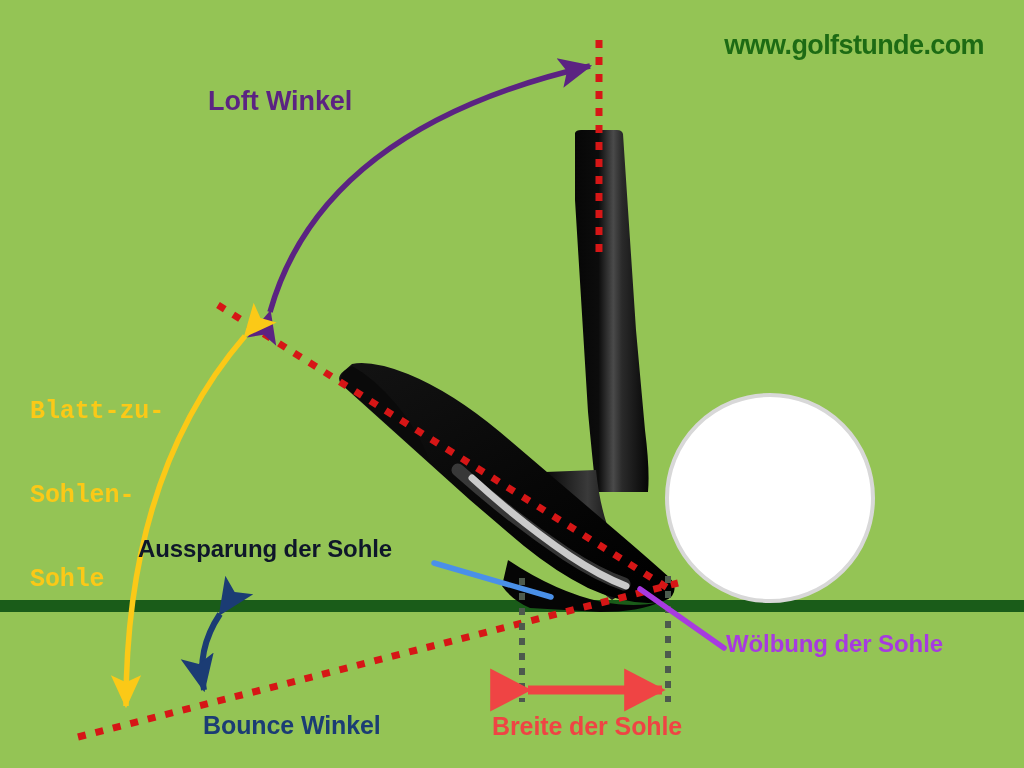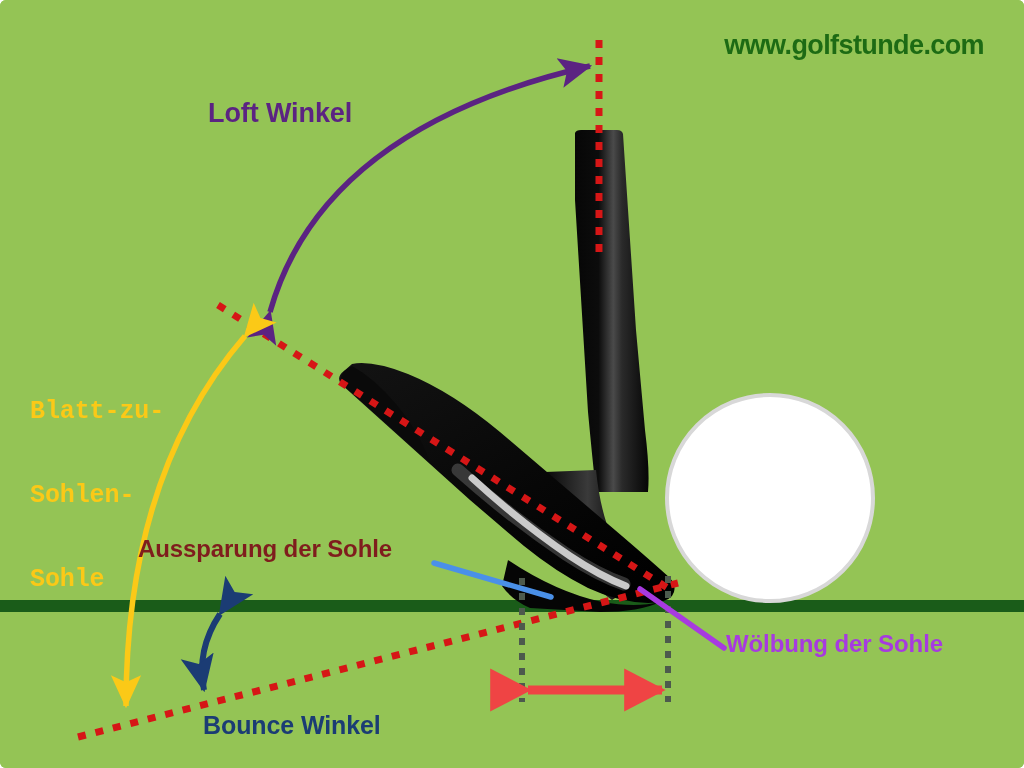--- a/index.html
+++ b/index.html
@@ -7,21 +7,20 @@
     padding: 0;
     background: #ffffff;
   }
   #stage {
     position: relative;
     width: 1024px;
     height: 768px;
     overflow: hidden;
     font-family: "Liberation Sans", sans-serif;
     background: #94c455;
-    border-radius: 6px;
   }
   #diagram-svg {
     position: absolute;
     left: 0; top: 0;
     width: 1024px;
     height: 768px;
   }
   .lbl {
     position: absolute;
     font-family: "Liberation Sans", sans-serif;
@@ -31,23 +30,23 @@
     letter-spacing: -0.1px;
   }
   #watermark {
     right: 40px;
     top: 30px;
     font-size: 27px;
     font-weight: bold;
     color: #1d6b14;
     letter-spacing: -0.6px;
   }
-  #label-loft      { left: 208px; top: 86px;  font-size: 27px; color: #5b2382; margin-top: 12px; }
+  #label-loft      { left: 208px; top: 86px;  font-size: 27px; color: #5b2382; }
   #label-blatt     { left: 30px;  top: 342px; font-size: 25px; color: #fbc917; font-family: Liberation Mono, monospace; }
-  #label-aussparung{ left: 138px; top: 536px; font-size: 24px; color: #7f1d1d; }
+  #label-aussparung{ left: 138px; top: 536px; font-size: 24px; color: #0f172a; }
   #label-woelbung  { left: 726px; top: 631px; font-size: 24px; color: #a73ae0; }
   #label-bounce    { left: 203px; top: 711px; font-size: 25px; color: #1b3c74; }
   #label-breite    { left: 492px; top: 712px; font-size: 25px; color: #ef4444; }
 </style>
 </head>
 <body>
 
 <div id="stage">
 
   <svg id="diagram-svg" viewBox="0 0 1024 768" xmlns="http://www.w3.org/2000/svg">
@@ -162,14 +161,15 @@
     <div>Sohlen-</div>
     <div>Sohle</div>
   </div>
 
   <div class="lbl" id="label-aussparung">Aussparung der Sohle</div>
 
   <div class="lbl" id="label-woelbung">Wölbung der Sohle</div>
 
   <div class="lbl" id="label-bounce">Bounce Winkel</div>
 
+  <div class="lbl" id="label-breite">Breite der Sohle</div>
 
 </div>
 
 </body></html>

